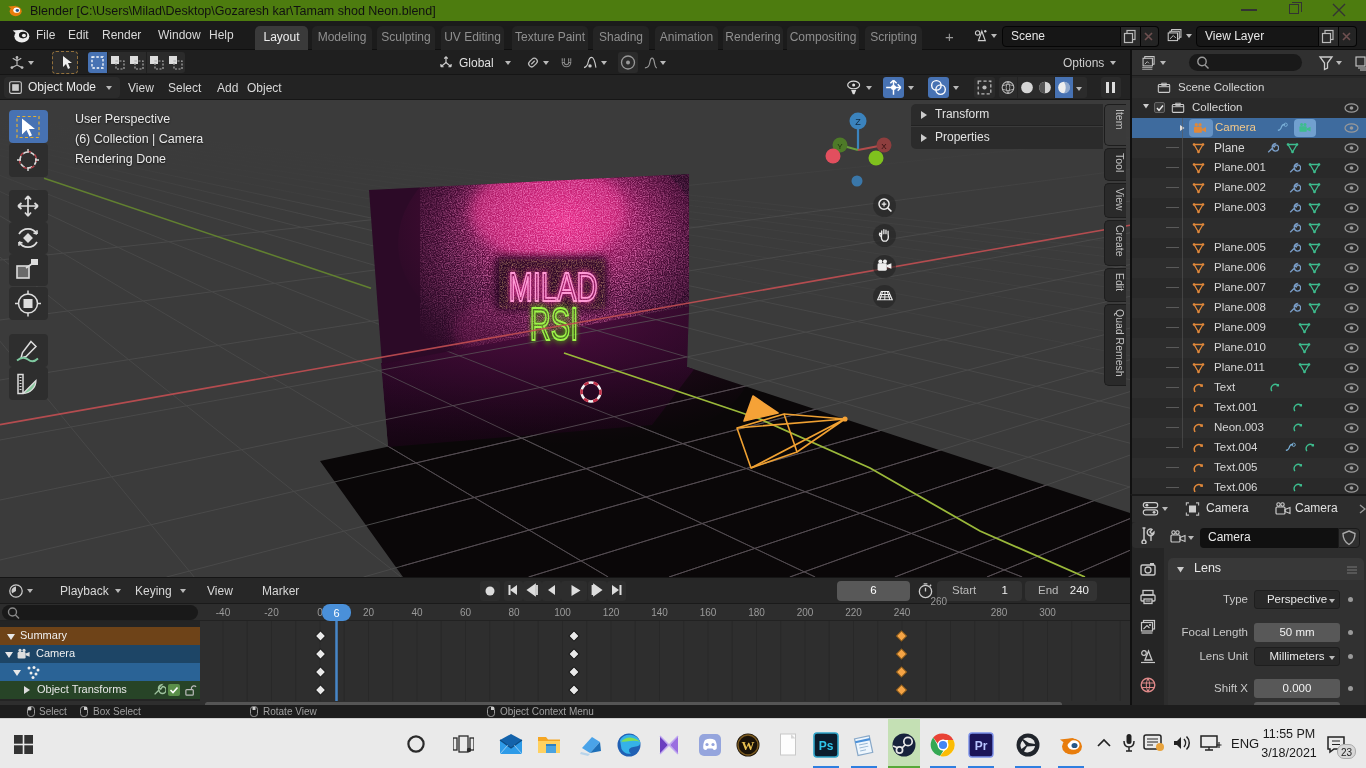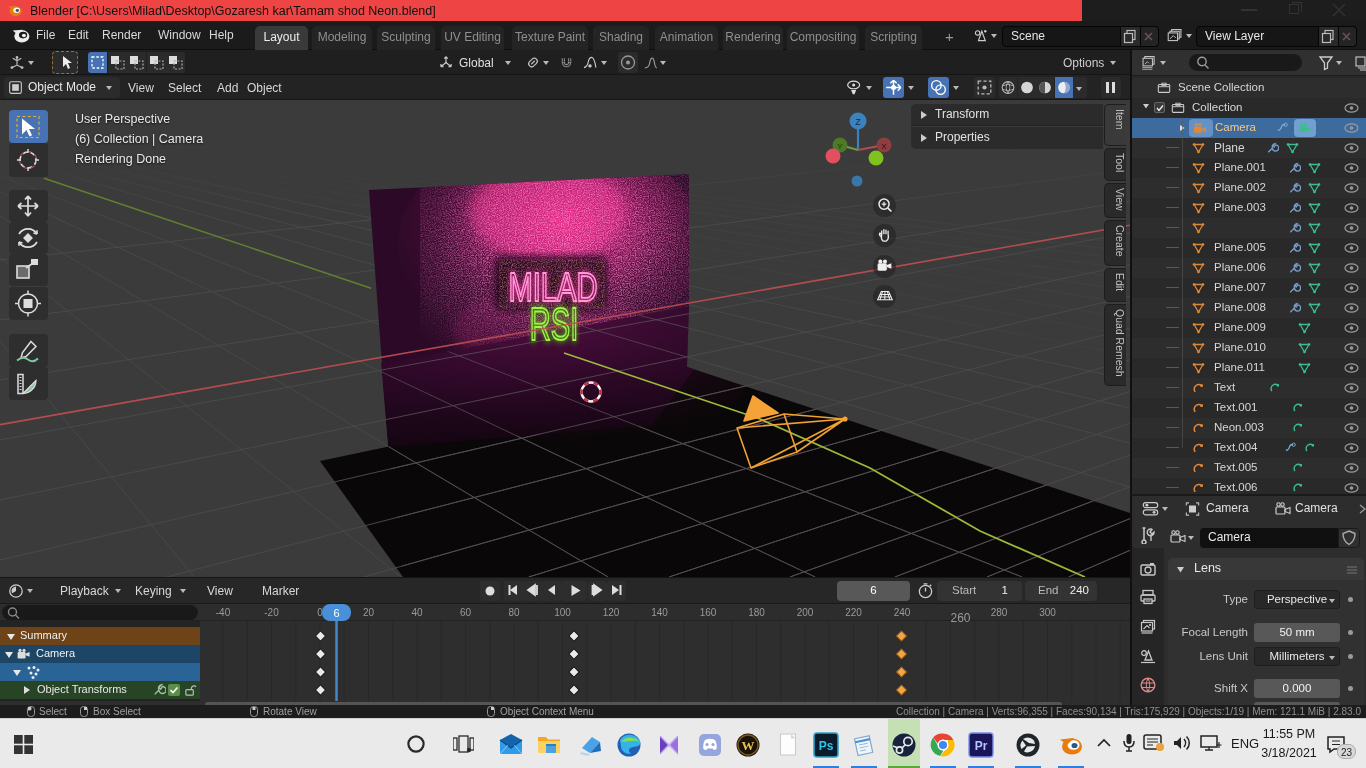--- a/index.html
+++ b/index.html
@@ -1,20 +1,20 @@
 <!DOCTYPE html>
 <html><head><meta charset="utf-8"><style>
 *{margin:0;padding:0;box-sizing:border-box}
 body{width:1366px;height:768px;overflow:hidden;font-family:"Liberation Sans",sans-serif;background:#1d1d1d;position:relative}
 .abs{position:absolute}
 .t12{font-size:12px;color:#d8d8d8}
 svg{display:block}
 .chev{width:0;height:0;border-left:3.5px solid transparent;border-right:3.5px solid transparent;border-top:4px solid #b9b9b9;display:inline-block}
 </style></head><body>
-<div class="abs" style="left:0;top:0;width:1082px;height:21px;background:#ef4444">
+<div class="abs" style="left:0;top:0;width:1366px;height:21px;background:#4d7c0f">
 <svg class="abs" style="left:7px;top:3px" width="16" height="15" viewBox="0 0 24 20">
       <ellipse cx="13" cy="11" rx="9" ry="7.5" fill="#e87d0d"></ellipse>
       <ellipse cx="14.5" cy="9.5" rx="5" ry="4" fill="#fff"></ellipse>
       <ellipse cx="15.5" cy="10" rx="2.6" ry="2.2" fill="#265787"></ellipse>
       <path d="M2 4 L14 3 L8 9 Z" fill="#e87d0d"></path>
     </svg>
 <div class="abs" style="left:30px;top:4px;font-size:12.5px;color:#111">Blender [C:\Users\Milad\Desktop\Gozaresh kar\Tamam shod Neon.blend]</div>
 <div class="abs" style="left:1241px;top:9px;width:16px;height:2px;background:#333"></div>
 <div class="abs" style="left:1289px;top:4px;width:10px;height:10px;border:1.4px solid #333"></div>
     <div class="abs" style="left:1292px;top:2px;width:10px;height:10px;border-top:1.4px solid #333;border-right:1.4px solid #333"></div>
@@ -528,21 +528,21 @@
 <div class="abs" style="left:445.5px;top:29px;width:40px;text-align:center;font-size:10px;color:#9a9a9a">60</div>
 <div class="abs" style="left:494.0px;top:29px;width:40px;text-align:center;font-size:10px;color:#9a9a9a">80</div>
 <div class="abs" style="left:542.5px;top:29px;width:40px;text-align:center;font-size:10px;color:#9a9a9a">100</div>
 <div class="abs" style="left:591.0px;top:29px;width:40px;text-align:center;font-size:10px;color:#9a9a9a">120</div>
 <div class="abs" style="left:639.5px;top:29px;width:40px;text-align:center;font-size:10px;color:#9a9a9a">140</div>
 <div class="abs" style="left:688.0px;top:29px;width:40px;text-align:center;font-size:10px;color:#9a9a9a">160</div>
 <div class="abs" style="left:736.5px;top:29px;width:40px;text-align:center;font-size:10px;color:#9a9a9a">180</div>
 <div class="abs" style="left:785.0px;top:29px;width:40px;text-align:center;font-size:10px;color:#9a9a9a">200</div>
 <div class="abs" style="left:833.5px;top:29px;width:40px;text-align:center;font-size:10px;color:#9a9a9a">220</div>
 <div class="abs" style="left:882.0px;top:29px;width:40px;text-align:center;font-size:10px;color:#9a9a9a">240</div>
-<div class="abs" style="left:930.5px;top:33px;width:40px;text-align:right;font-size:12px;color:#9a9a9a">260</div>
+<div class="abs" style="left:930.5px;top:18px;width:40px;text-align:left;font-size:10px;color:#9a9a9a">260</div>
 <div class="abs" style="left:979.0px;top:29px;width:40px;text-align:center;font-size:10px;color:#9a9a9a">280</div>
 <div class="abs" style="left:1027.5px;top:29px;width:40px;text-align:center;font-size:10px;color:#9a9a9a">300</div>
 <svg class="abs" style="left:200px;top:43px" width="930" height="80">
 <line x1="23.0" y1="0" x2="23.0" y2="80" stroke="#282828" stroke-width="1"></line>
       <line x1="47.2" y1="0" x2="47.2" y2="80" stroke="#282828" stroke-width="1"></line>
       <line x1="71.5" y1="0" x2="71.5" y2="80" stroke="#282828" stroke-width="1"></line>
       <line x1="95.8" y1="0" x2="95.8" y2="80" stroke="#282828" stroke-width="1"></line>
       <line x1="120.0" y1="0" x2="120.0" y2="80" stroke="#282828" stroke-width="1"></line>
       <line x1="144.2" y1="0" x2="144.2" y2="80" stroke="#282828" stroke-width="1"></line>
       <line x1="168.5" y1="0" x2="168.5" y2="80" stroke="#282828" stroke-width="1"></line>
@@ -663,21 +663,20 @@
 <svg class="abs" style="left:250px;top:1px" width="8" height="11" viewBox="0 0 8 11">
       <rect x="0.5" y="0.5" width="7" height="10" rx="3" fill="none" stroke="#999" stroke-width="1"></rect>
       <rect x="2.5" y="1" width="3" height="3" fill="#ccc"></rect>
     </svg>
 <div class="abs" style="left:263px;top:1px">Rotate View</div>
 <svg class="abs" style="left:487px;top:1px" width="8" height="11" viewBox="0 0 8 11">
       <rect x="0.5" y="0.5" width="7" height="10" rx="3" fill="none" stroke="#999" stroke-width="1"></rect>
       <rect x="4" y="1" width="3" height="3" fill="#ccc"></rect>
     </svg>
 <div class="abs" style="left:500px;top:1px">Object Context Menu</div>
-<div class="abs" style="right:5px;top:1px;color:#8f8f8f">Collection | Camera | Verts:96,355 | Faces:90,134 | Tris:175,929 | Objects:1/19 | Mem: 121.1 MiB | 2.83.0</div>
 </div>
 <div class="abs" style="left:0;top:718px;width:1366px;height:50px;background:#eaeaea;border-top:1px solid #d0d0d0">
 <svg class="abs" style="left:14px;top:16px" width="19" height="19">
       <rect x="0" y="0" width="8.7" height="8.7" fill="#333"></rect>
       <rect x="10.3" y="0" width="8.7" height="8.7" fill="#333"></rect>
       <rect x="0" y="10.3" width="8.7" height="8.7" fill="#333"></rect>
       <rect x="10.3" y="10.3" width="8.7" height="8.7" fill="#333"></rect>
     </svg>
 <svg class="abs" style="left:406px;top:15px" width="20" height="20">
       <circle cx="10" cy="10" r="7.6" fill="none" stroke="#2a2a2a" stroke-width="2.2"></circle>

